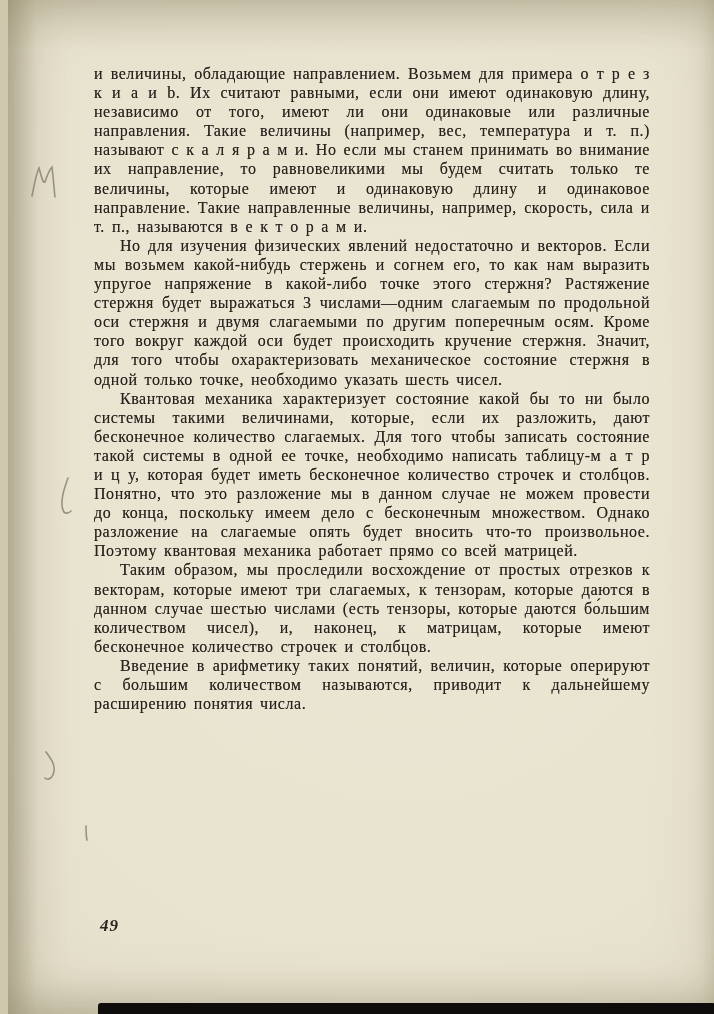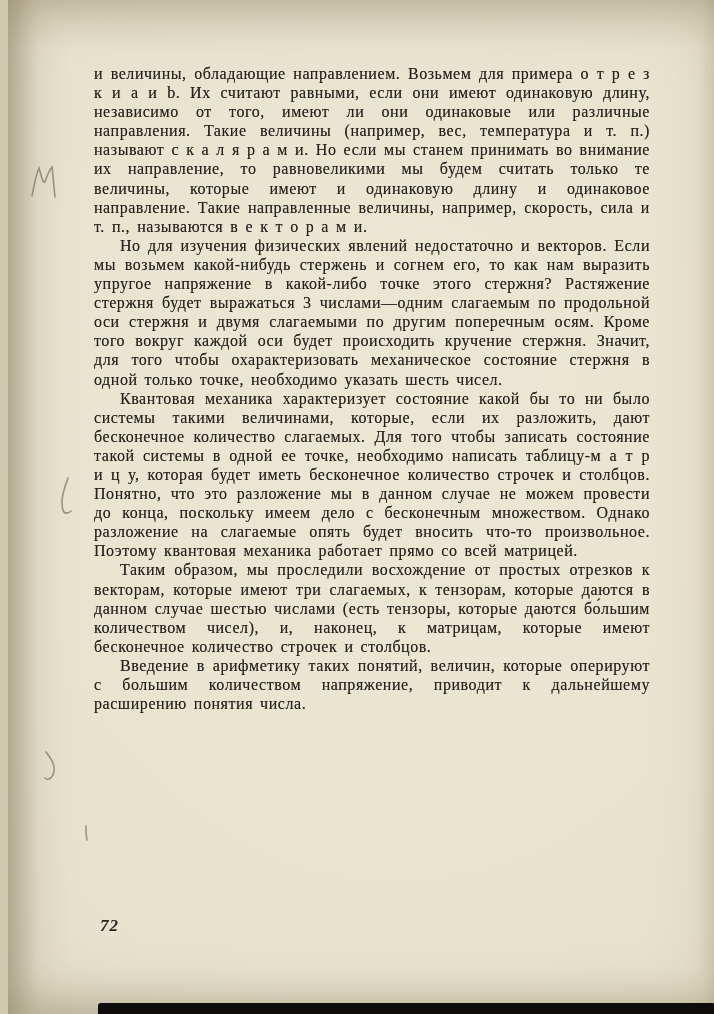--- a/index.html
+++ b/index.html
@@ -102,20 +102,20 @@
     <g>
       <path d="M78 826 C78 831 78 836 79 840"></path>
     </g>
   </svg>
 
   <div class="text-block">
     <p class="noindent">и величины, обладающие направлением. Возьмем для примера о т р е з к и  a  и  b. Их считают равными, если они имеют одинаковую длину, независимо от того, имеют ли они одинаковые или различные направления. Такие величины (например, вес, температура и т. п.) называют с к а л я р а м и. Но если мы станем принимать во внимание их направление, то равновеликими мы будем считать только те величины, которые имеют и одинаковую длину и одинаковое направление. Такие направленные величины, например, скорость, сила и т. п., называются в е к т о р а м и.</p>
     <p>Но для изучения физических явлений недостаточно и векторов. Если мы возьмем какой-нибудь стержень и согнем его, то как нам выразить упругое напряжение в какой-либо точке этого стержня? Растяжение стержня будет выражаться 3 числами—одним слагаемым по продольной оси стержня и двумя слагаемыми по другим поперечным осям. Кроме того вокруг каждой оси будет происходить кручение стержня. Значит, для того чтобы охарактеризовать механическое состояние стержня в одной только точке, необходимо указать шесть чисел.</p>
     <p>Квантовая механика характеризует состояние какой бы то ни было системы такими величинами, которые, если их разложить, дают бесконечное количество слагаемых. Для того чтобы записать состояние такой системы в одной ее точке, необходимо написать таблицу-м а т р и ц у, которая будет иметь бесконечное количество строчек и столбцов. Понятно, что это разложение мы в данном случае не можем провести до конца, поскольку имеем дело с бесконечным множеством. Однако разложение на слагаемые опять будет вносить что-то произвольное. Поэтому квантовая механика работает прямо со всей матрицей.</p>
     <p>Таким образом, мы проследили восхождение от простых отрезков к векторам, которые имеют три слагаемых, к тензорам, которые даются в данном случае шестью числами (есть тензоры, которые даются бо́льшим количеством чисел), и, наконец, к матрицам, которые имеют бесконечное количество строчек и столбцов.</p>
-    <p>Введение в арифметику таких понятий, величин, которые оперируют с большим количеством напряжение, приводит к дальнейшему расширению понятия числа.</p>
+    <p>Введение в арифметику таких понятий, величин, которые оперируют с большим количеством называются, приводит к дальнейшему расширению понятия числа.</p>
   </div>
 
-  <div class="page-number">72</div>
+  <div class="page-number">49</div>
 
   <div class="bottom-strip"></div>
 
 </div>
 
 </body></html>

